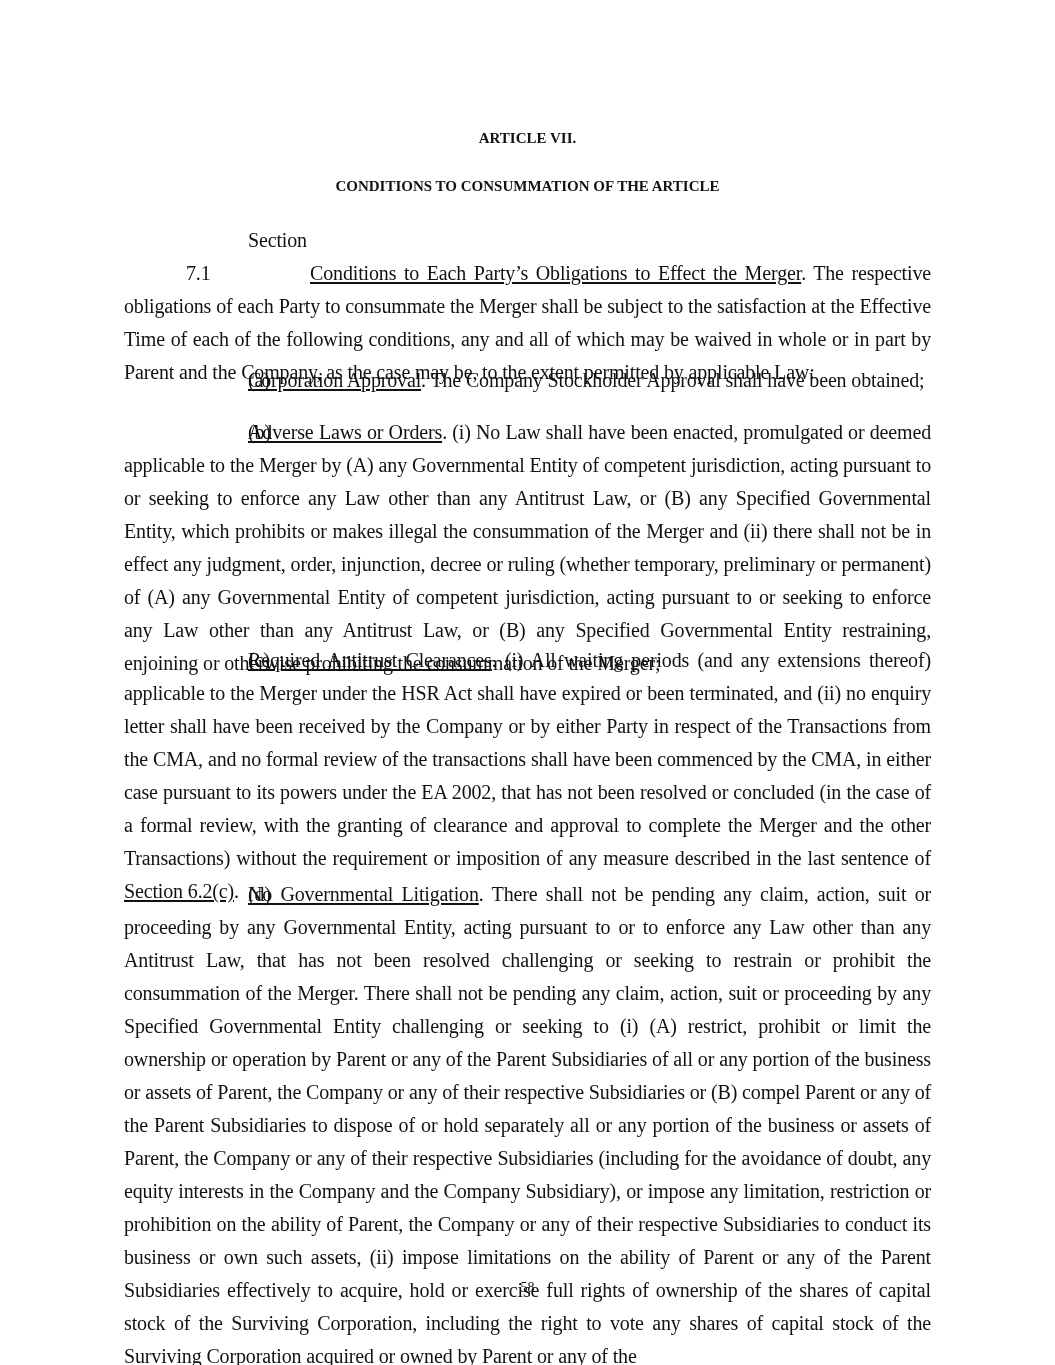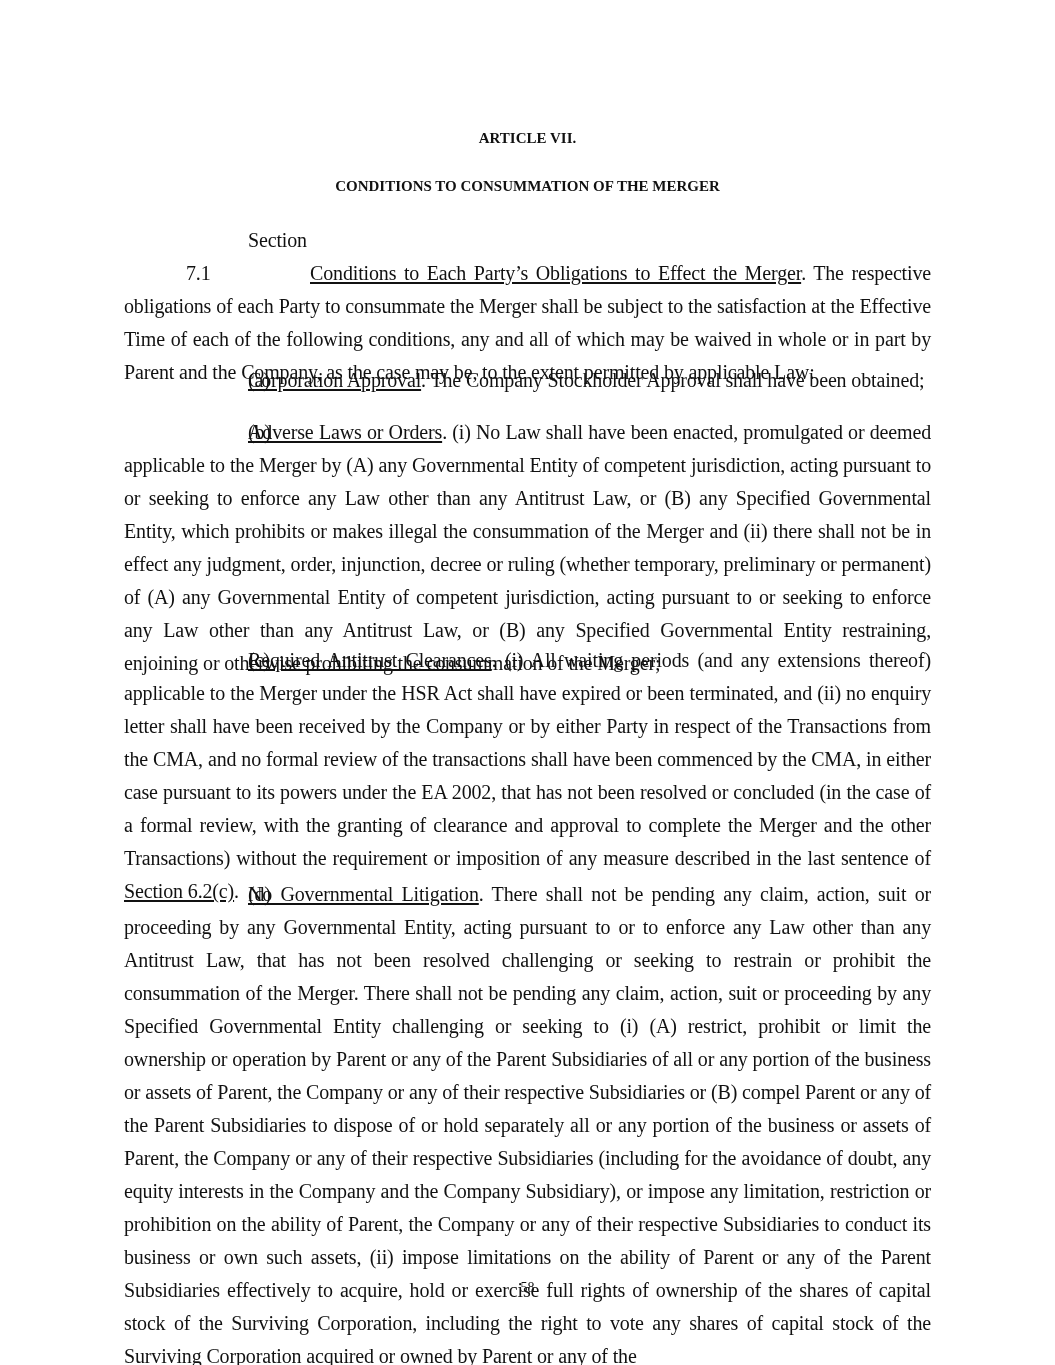--- a/index.html
+++ b/index.html
@@ -14,21 +14,21 @@
   .num { display: inline-block; width: 62px; }
   .u { text-decoration: underline; text-underline-offset: 2px; }
   .page-number { position: absolute; left: 0; width: 807px; text-align: center;
                  font-size: 14px; top: 1280px; }
 </style>
 </head>
 <body>
 
 <div class="page">
   <div class="heading" style="top:126px;">ARTICLE VII.</div>
-  <div class="heading" style="top:174px;">CONDITIONS TO CONSUMMATION OF THE MERGER</div>
+  <div class="heading" style="top:174px;">CONDITIONS TO CONSUMMATION OF THE ARTICLE</div>
 
   <p class="para" style="top:204px;">
     <span class="num" style="width:124px;">Section 7.1</span><span class="u">Conditions to Each Party’s Obligations to Effect the Merger</span><span>. The respective obligations of each Party to consummate the Merger shall be subject to the satisfaction at the Effective Time of each of the following conditions, any and all of which may be waived in whole or in part by Parent and the Company, as the case may be, to the extent permitted by applicable Law:</span>
   </p>
 
   <p class="para" style="top:344px;">
     <span class="num">(a)</span><span class="u">Corporation Approval</span><span>. The Company Stockholder Approval shall have been obtained;</span>
   </p>
 
   <p class="para" style="top:396px;">

